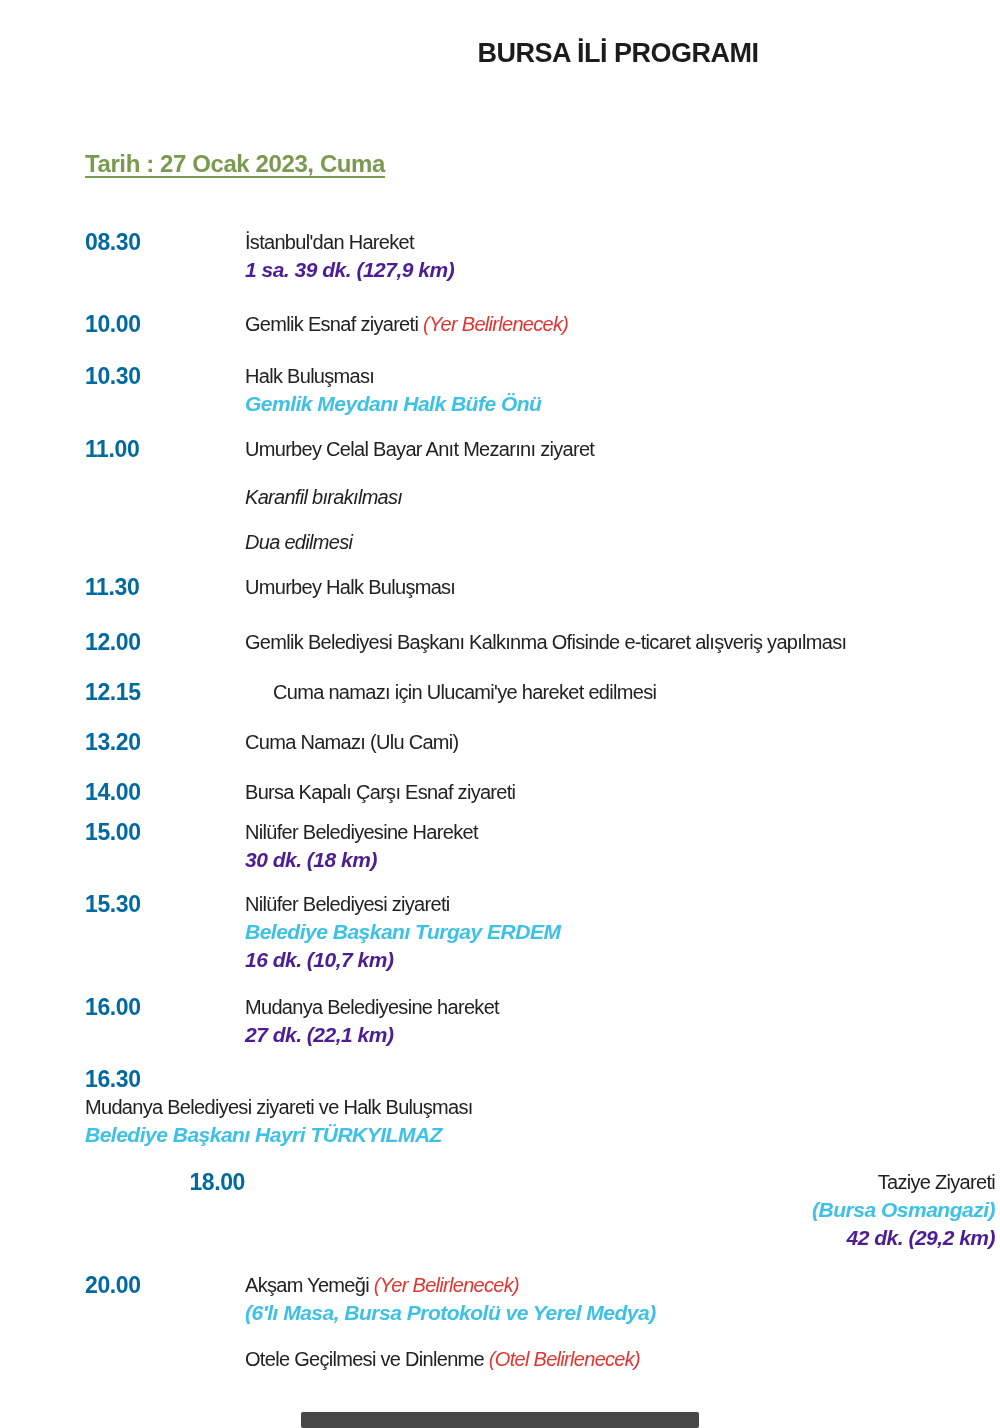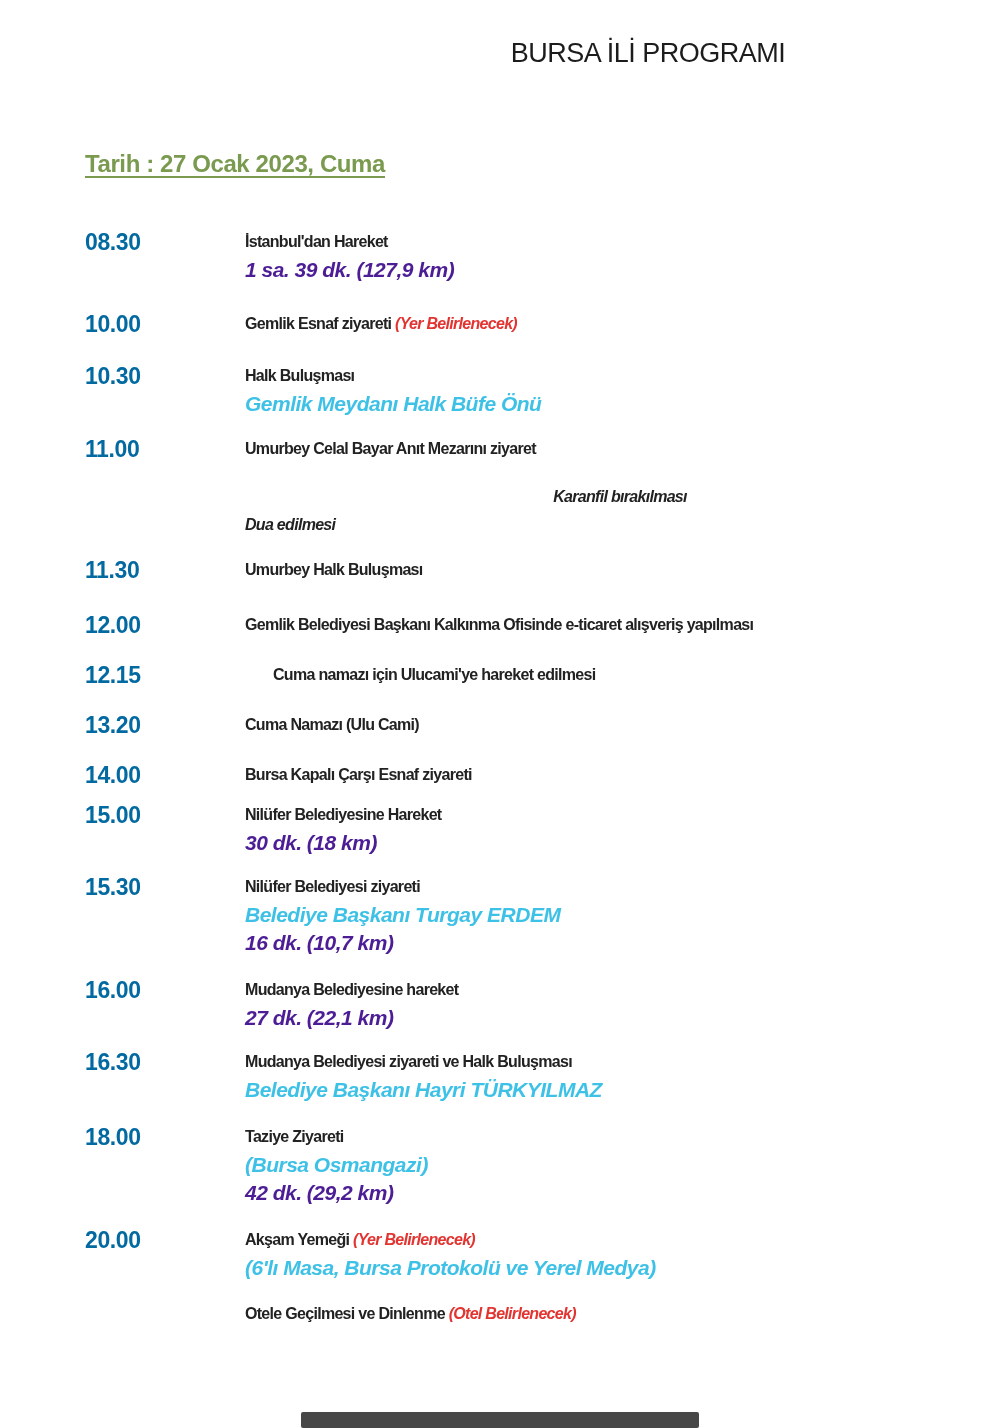--- a/index.html
+++ b/index.html
@@ -5,22 +5,22 @@
   html,body{margin:0;padding:0;background:#ffffff;}
   .page{
     position:relative;
     width:1000px;height:1428px;
     background:#ffffff;
     overflow:hidden;
     font-family:"Liberation Sans", sans-serif;
     -webkit-font-smoothing:antialiased;
   }
   .doc-title{
-    position:absolute;top:38px;left:648px;transform:translateX(-50%);
-    font-size:27px;font-weight:normal;color:#1c1c1c;
+    position:absolute;top:38px;left:618px;transform:translateX(-50%);
+    font-size:27px;font-weight:bold;color:#1c1c1c;
     letter-spacing:-0.5px;white-space:nowrap;margin:0;text-align:right;
   }
   .date-line{
     position:absolute;top:150px;left:85px;
     font-size:24px;font-weight:bold;color:#7a9a4f;
     letter-spacing:-0.4px;white-space:nowrap;
     text-decoration:underline;
     text-decoration-thickness:2px;
     text-underline-offset:4px;
   }
@@ -29,46 +29,46 @@
   }
   .row{display:flex;align-items:flex-start;}
   .time{
     width:160px;flex-shrink:0;
     font-size:23px;font-weight:bold;color:#0369a1;
     letter-spacing:-0.4px;line-height:28px;
   }
   .content{flex:1;min-width:0;}
   .line{line-height:28px;white-space:nowrap;}
   .line.main{
-    font-size:16px;font-weight:bold;color:#222222;letter-spacing:-0.7px;
+    font-size:20px;font-weight:normal;color:#222222;letter-spacing:-0.7px;
   }
   .line.main.note{font-style:italic;}
   .line.sub{
     font-size:21px;font-weight:bold;font-style:italic;letter-spacing:-0.5px;
   }
   .line.sub.duration{color:#4c1d95;}
   .line.sub.info{color:#3ec1e6;}
   .suffix{color:#e23430;font-style:italic;}
   
   .row:nth-child(1){margin-bottom:26px;}
   .row:nth-child(2){margin-bottom:24px;}
   .row:nth-child(3){margin-bottom:17px;}
   .row:nth-child(4){margin-bottom:20px;}
-  .row:nth-child(5){text-align:center;}
+  .row:nth-child(5){margin-bottom:17px;}
   .row:nth-child(6){margin-bottom:17px;}
   .row:nth-child(7){margin-bottom:27px;}
   .row:nth-child(8){margin-bottom:22px;}
   .row:nth-child(9){margin-bottom:22px;gap:28px;}
   .row:nth-child(10){margin-bottom:22px;}
   .row:nth-child(11){margin-bottom:12px;}
   .row:nth-child(12){margin-bottom:16px;justify-content:center;}
   .row:nth-child(13){margin-bottom:19px;}
   .row:nth-child(14){margin-bottom:16px;}
-  .row:nth-child(15){margin-bottom:19px;}
-  .row:nth-child(16){margin-bottom:19px;}
+  .row:nth-child(15){margin-bottom:19px;flex-direction:column;}
+  .row:nth-child(16){margin-bottom:19px;text-align:right;}
   .row:nth-child(17){margin-bottom:18px;}
   .row:nth-child(18){margin-bottom:0;}
   .bottom-bar{
     position:absolute;left:301px;top:1412px;width:398px;height:16px;
     background:#474747;border-radius:2px;
   }
 </style>
 </head>
 <body>
 

